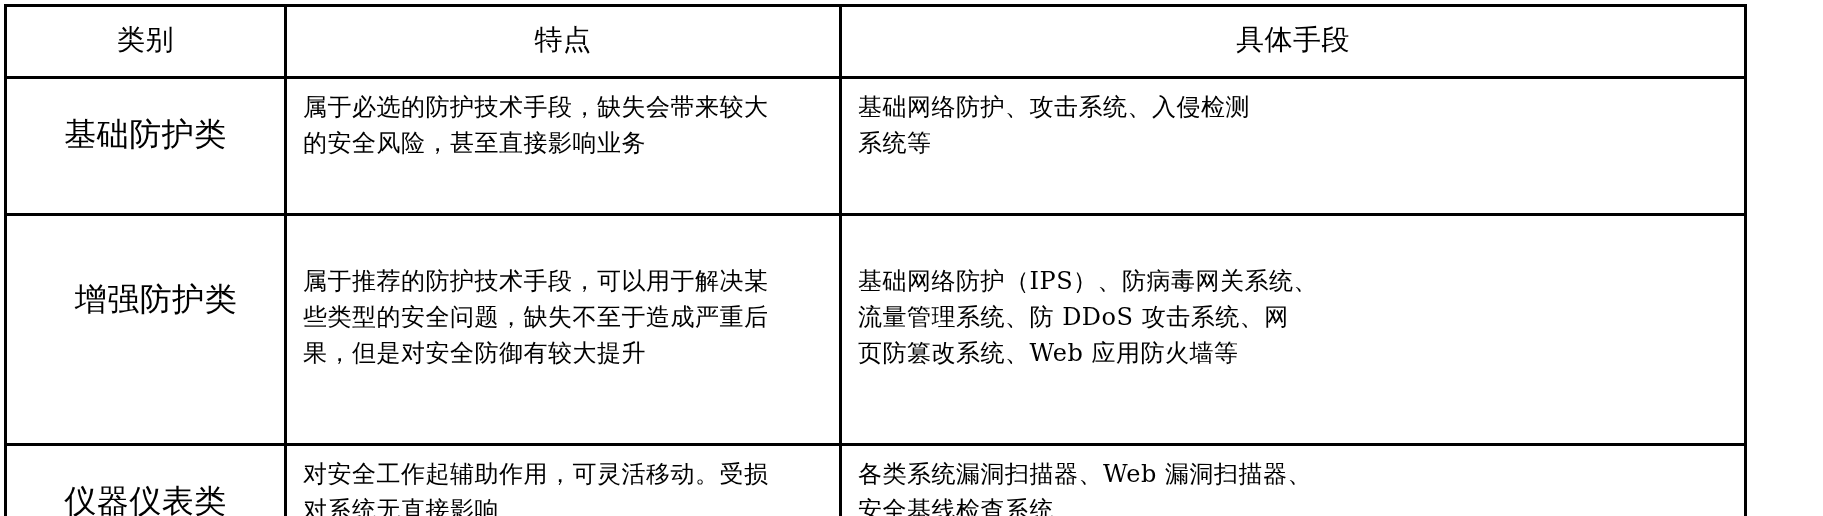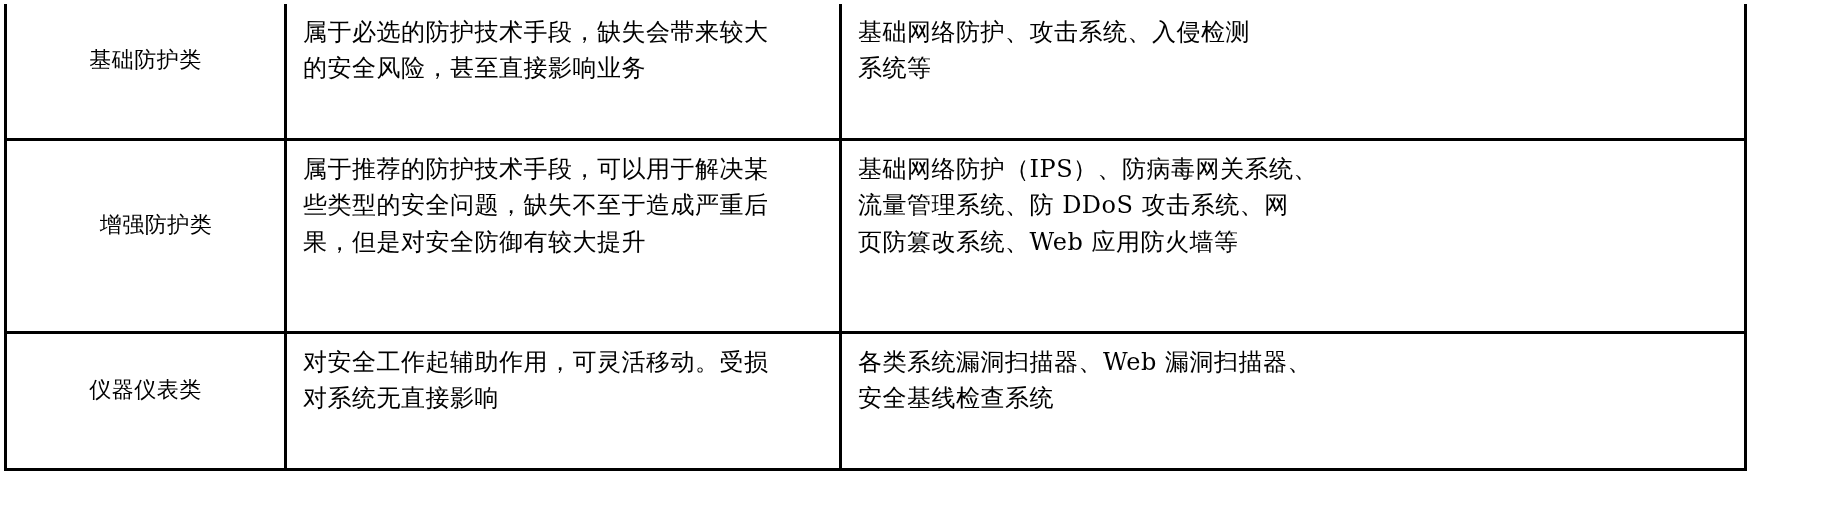--- a/index.html
+++ b/index.html
@@ -58,48 +58,59 @@
   }
   .cell.head {
     font-size: 28px;
     padding-top: 12px;
     padding-bottom: 14px;
   }
   .cat-cell {
     display: flex;
     align-items: center;
     justify-content: center;
-    font-size: 22px;
+    font-size: 32px;
     letter-spacing: 0.5px;
     box-sizing: border-box;
     padding: 8px 10px;
   }
   .h1-row .cat-cell { height: 112px; }
   .h2-row .cat-cell { height: 168px; margin-left: 21px; }
   .h3-row .cat-cell { height: 112px; }
 
   .feat-1, .means-1 { min-height: 112px; }
-  .feat-2, .means-2 { min-height: 168px; }
+  .feat-2, .means-2 { min-height: 168px; margin-top: 37px; }
   .feat-3, .means-3 { min-height: 112px; }
 
   .txt {
     white-space: pre-line;
   }
 </style>
 </head>
 <body>
 
 <div class="page">
   <table class="doc-table">
     <colgroup>
       <col class="c1">
       <col class="c2">
       <col class="c3">
     </colgroup>
     <tbody>
+      <tr class="head-row">
+        <td>
+          <div class="cell head center txt">类别</div>
+        </td>
+        <td>
+          <div class="cell head center txt">特点</div>
+        </td>
+        <td>
+          <div class="cell head center txt">具体手段</div>
+        </td>
+      </tr>
 
       <tr class="body-row h1-row">
         <td>
           <div class="cat-cell txt">基础防护类</div>
         </td>
         <td>
           <div class="cell feat-1 txt">属于必选的防护技术手段，缺失会带来较大
 的安全风险，甚至直接影响业务</div>
         </td>
         <td>

